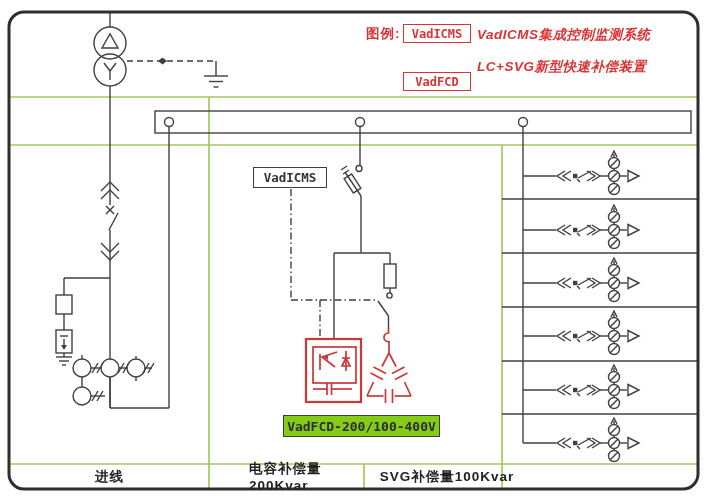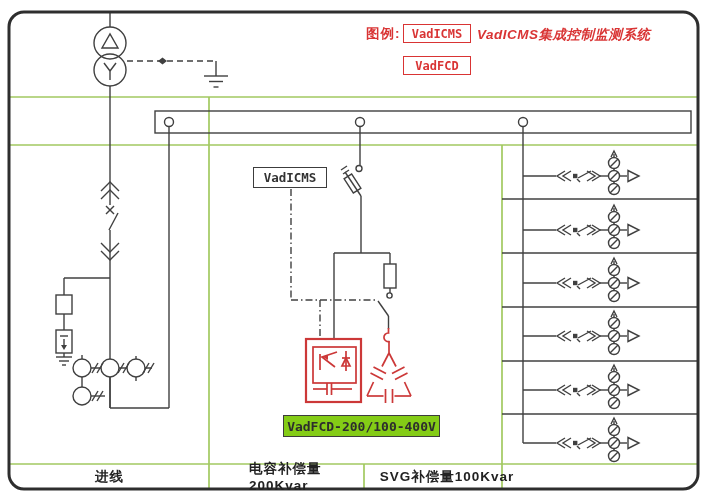--- a/index.html
+++ b/index.html
@@ -5,21 +5,21 @@
   html,body{margin:0;padding:0;background:#fff;}
   .stage{position:relative;width:710px;height:497px;background:#ffffff;overflow:hidden;
          font-family:"Liberation Sans","DejaVu Sans",sans-serif;}
   .stage svg{position:absolute;left:0;top:0;}
   .abs{position:absolute;box-sizing:border-box;}
   .red-txt{color:#d93434;font-weight:bold;}
   .legend-title{left:366px;top:25px;font-size:13.5px;letter-spacing:1px;}
   .legend-box{width:68px;height:19px;border:1.6px solid #d93434;display:flex;align-items:center;justify-content:center;
               font-family:"DejaVu Sans Mono","Liberation Mono",monospace;font-size:12px;font-weight:bold;color:#d93434;background:#fff;}
   .legend-box.b1{left:403px;top:24px;}
-  .legend-box.b2{left:403px;top:56px;}
+  .legend-box.b2{left:403px;top:72px;}
   .legend-desc{font-size:13.5px;letter-spacing:0.5px;font-style:italic;}
   .legend-desc.d1{left:477px;top:26px;}
   .legend-desc.d2{left:477px;top:58px;}
   .device-box{left:253px;top:167px;width:74px;height:21px;border:1.6px solid #3c3c3c;background:#fff;
               display:flex;align-items:center;justify-content:center;
               font-family:"DejaVu Sans Mono","Liberation Mono",monospace;font-size:12.5px;font-weight:bold;color:#333;}
   .model-box{left:283px;top:415px;width:157px;height:22px;border:1.6px solid #3c3c3c;background:#84cc16;
              display:flex;align-items:center;justify-content:center;
              font-family:"DejaVu Sans Mono","Liberation Mono",monospace;font-size:13px;font-weight:bold;color:#2d2d2d;}
   .footer-cell{top:465px;height:23px;display:flex;align-items:center;justify-content:center;
@@ -223,20 +223,21 @@
       </g>
     </g>
 
     <rect x="9" y="12" width="689" height="477" rx="15" fill="none" stroke-width="3" stroke="#2e2e2e"></rect>
   </svg>
 
   <div class="abs red-txt legend-title">图例:</div>
   <div class="abs legend-box b1">VadICMS</div>
   <div class="abs red-txt legend-desc d1">VadICMS集成控制监测系统</div>
   <div class="abs legend-box b2">VadFCD</div>
+  <div class="abs red-txt legend-desc d2">LC+SVG新型快速补偿装置</div>
 
   <div class="abs device-box">VadICMS</div>
   <div class="abs model-box">VadFCD-200/100-400V</div>
 
   <div class="abs footer-cell fc1">进线</div>
   <div class="abs footer-cell fc2">电容补偿量200Kvar</div>
   <div class="abs footer-cell fc3">SVG补偿量100Kvar</div>
 
 </div>
 

